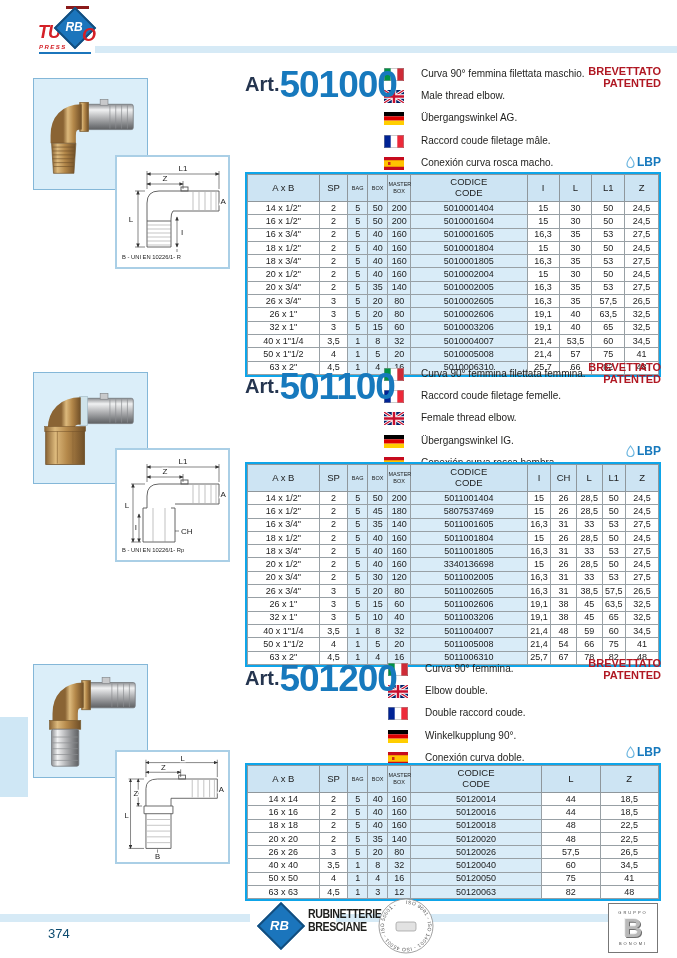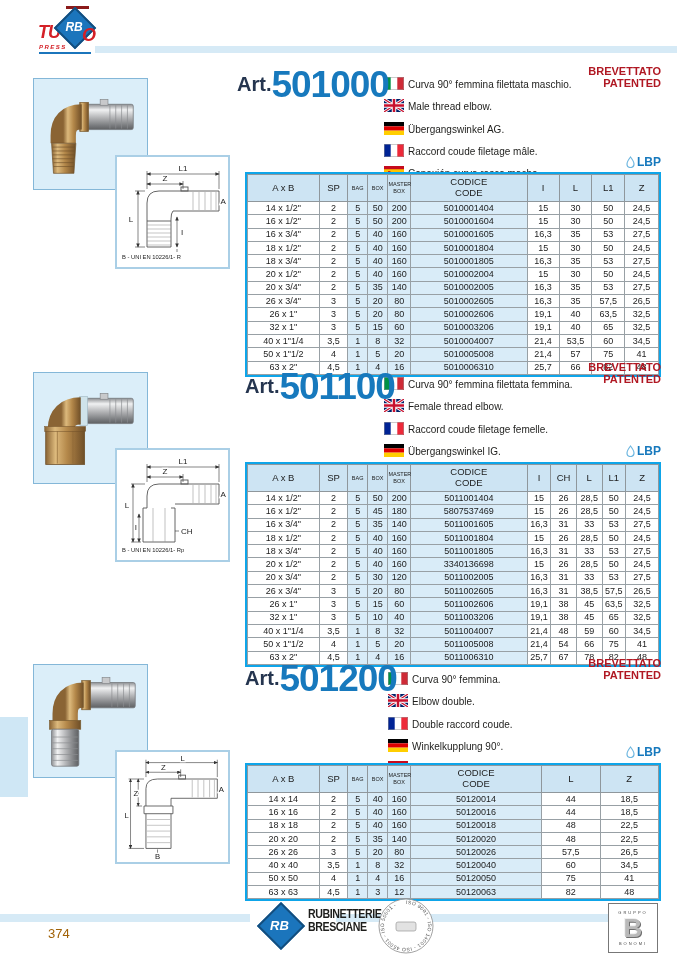--- a/index.html
+++ b/index.html
@@ -20,39 +20,39 @@
   
   .photo-box{position:absolute;width:113px;height:110px;background:#dbeef9;border:1.5px solid #84b7d8;z-index:1;}
   .draw-box{position:absolute;width:111px;height:110px;background:#fff;border:2px solid #aacfe6;z-index:2;}
   .draw text{font-family:"Liberation Sans",sans-serif;}
 
   
   .art{position:absolute;white-space:nowrap;z-index:3;}
   .art-word{font-size:20px;font-weight:bold;color:#25354f;vertical-align:6px;}
   .art-num{font-size:37px;font-weight:bold;color:#1779bd;letter-spacing:-1px;}
   .desc-list{position:absolute;width:270px;}
-  .desc-row{display:flex;align-items:flex-end;height:22.2px;gap:4px;}
+  .desc-row{display:flex;align-items:flex-start;height:22.2px;gap:17px;}
   .flag{display:inline-flex;width:20px;height:13px;flex:0 0 20px;}
   .desc-text{font-size:10px;color:#1d1d1b;}
   .patent{position:absolute;right:16px;text-align:right;font-size:11px;font-weight:bold;color:#b01823;line-height:11.5px;}
   .lbp{position:absolute;right:16px;display:flex;align-items:center;gap:2px;
        font-size:12px;font-weight:bold;color:#1779bd;}
 
   
   .tbl{position:absolute;left:245px;width:412px;border:2px solid #0ea5e9;background:#fff;}
   table.spec{border-collapse:collapse;table-layout:fixed;width:100%;font-size:9px;color:#1c1c1c;}
   table.spec th{background:#cde4f3;border:1px solid #8f979c;font-weight:normal;font-size:9.5px;
                 height:26px;white-space:pre-line;line-height:1.15;padding:0;text-align:center;}
   table.spec th.small{font-size:5.5px;line-height:1.2;}
   table.spec td{border:1px solid #98a0a5;text-align:center;padding:0;height:12.3px;line-height:1;}
   table.spec td.tint{background:#d9ecf8;}
 
   
   .footer-bar{position:absolute;top:914px;height:8px;background:#d6eaf6;}
-  .page-num{position:absolute;left:48px;top:926px;font-size:13px;color:#a16207;}
+  .page-num{position:absolute;left:48px;top:926px;font-size:13px;color:#0c4a6e;}
   .rb-logo{position:absolute;left:258px;top:901px;width:125px;height:50px;}
   .rb-diamond{position:absolute;left:0;top:2px;width:30px;height:30px;background:#1b75bc;border:2px solid #134e7e;transform:rotate(45deg) ;margin:6px;}
   .rb-diamond span{position:absolute;left:4px;top:8px;transform:rotate(-45deg);color:#fff;font-weight:bold;font-style:italic;font-size:13px;}
   .rb-text{position:absolute;left:50px;top:7px;font-size:12.5px;font-weight:bold;color:#1d1d1b;line-height:13px;letter-spacing:-0.5px;transform:scaleX(0.85);transform-origin:left;}
   .iso-stamp{position:absolute;left:378px;top:898px;width:56px;height:56px;}
   .b-badge{position:absolute;left:608px;top:903px;width:48px;height:48px;background:#fff;border:1px solid #777;
            display:flex;flex-direction:column;align-items:center;justify-content:center;z-index:2;}
   .b-badge .tiny{font-size:4px;letter-spacing:2px;color:#444;}
   .b-badge .bigb{font-size:26px;font-weight:bold;color:#b9b9b9;line-height:26px;
                  text-shadow:1px 1px 0 #6e6e6e,-1px -1px 0 #efefef;}
@@ -142,21 +142,21 @@
       <g font-size="8" fill="#222" paint-order="stroke" stroke="#fff" stroke-width="2.5">
         <text x="66" y="14" text-anchor="middle">L1</text>
         <text x="48" y="24" text-anchor="middle">Z</text>
         <text x="103.5" y="47">A</text>
         <text x="14" y="65" text-anchor="middle">L</text>
         <text x="64" y="78">I</text>
       </g>
       <text x="5" y="102" font-size="5.8" fill="#222">B - UNI EN 10226/1- R</text>
     </svg>
   </div>
-  <div class="art" style="left:237px;top:64px">
+  <div class="art" style="left:245px;top:64px">
     <span class="art-word">Art.</span><span class="art-num">501000</span>
   </div>
   <div class="desc-list" style="left:384px;top:68px">
       <div class="desc-row">
         <span class="flag">
           <svg width="20" height="13" viewBox="0 0 20 13">
             <rect width="20" height="13" fill="#fff"></rect>
             <rect width="6.7" height="13" fill="#009246"></rect>
             <rect x="13.3" width="6.7" height="13" fill="#ce2b37"></rect>
             <rect x="0.3" y="0.3" width="19.4" height="12.4" fill="none" stroke="#999" stroke-width="0.5"></rect>
@@ -462,39 +462,39 @@
             <rect width="6.7" height="13" fill="#009246"></rect>
             <rect x="13.3" width="6.7" height="13" fill="#ce2b37"></rect>
             <rect x="0.3" y="0.3" width="19.4" height="12.4" fill="none" stroke="#999" stroke-width="0.5"></rect>
           </svg>
         </span>
         <span class="desc-text">Curva 90° femmina filettata femmina.</span>
       </div>
       <div class="desc-row">
         <span class="flag">
           <svg width="20" height="13" viewBox="0 0 20 13">
+            <rect width="20" height="13" fill="#fff"></rect>
+            <rect width="6.7" height="13" fill="#002395"></rect>
+            <rect x="13.3" width="6.7" height="13" fill="#ed2939"></rect>
+            <rect x="0.3" y="0.3" width="19.4" height="12.4" fill="none" stroke="#999" stroke-width="0.5"></rect>
+          </svg>
+        </span>
+        <span class="desc-text">Raccord coude filetage femelle.</span>
+      </div>
+      <div class="desc-row">
+        <span class="flag">
+          <svg width="20" height="13" viewBox="0 0 20 13">
             <rect width="20" height="13" fill="#012169"></rect>
             <path d="M0,0 20,13 M20,0 0,13" stroke="#fff" stroke-width="3"></path>
             <path d="M0,0 20,13 M20,0 0,13" stroke="#C8102E" stroke-width="1.2"></path>
             <path d="M10,0 V13 M0,6.5 H20" stroke="#fff" stroke-width="4.5"></path>
             <path d="M10,0 V13 M0,6.5 H20" stroke="#C8102E" stroke-width="2.5"></path>
           </svg>
         </span>
         <span class="desc-text">Female thread elbow.</span>
-      </div>
-      <div class="desc-row">
-        <span class="flag">
-          <svg width="20" height="13" viewBox="0 0 20 13">
-            <rect width="20" height="13" fill="#fff"></rect>
-            <rect width="6.7" height="13" fill="#002395"></rect>
-            <rect x="13.3" width="6.7" height="13" fill="#ed2939"></rect>
-            <rect x="0.3" y="0.3" width="19.4" height="12.4" fill="none" stroke="#999" stroke-width="0.5"></rect>
-          </svg>
-        </span>
-        <span class="desc-text">Raccord coude filetage femelle.</span>
       </div>
       <div class="desc-row">
         <span class="flag">
           <svg width="20" height="13" viewBox="0 0 20 13">
             <rect width="20" height="4.33" fill="#000"></rect>
             <rect y="4.33" width="20" height="4.33" fill="#dd0000"></rect>
             <rect y="8.66" width="20" height="4.34" fill="#ffce00"></rect>
           </svg>
         </span>
         <span class="desc-text">Übergangswinkel IG.</span>

